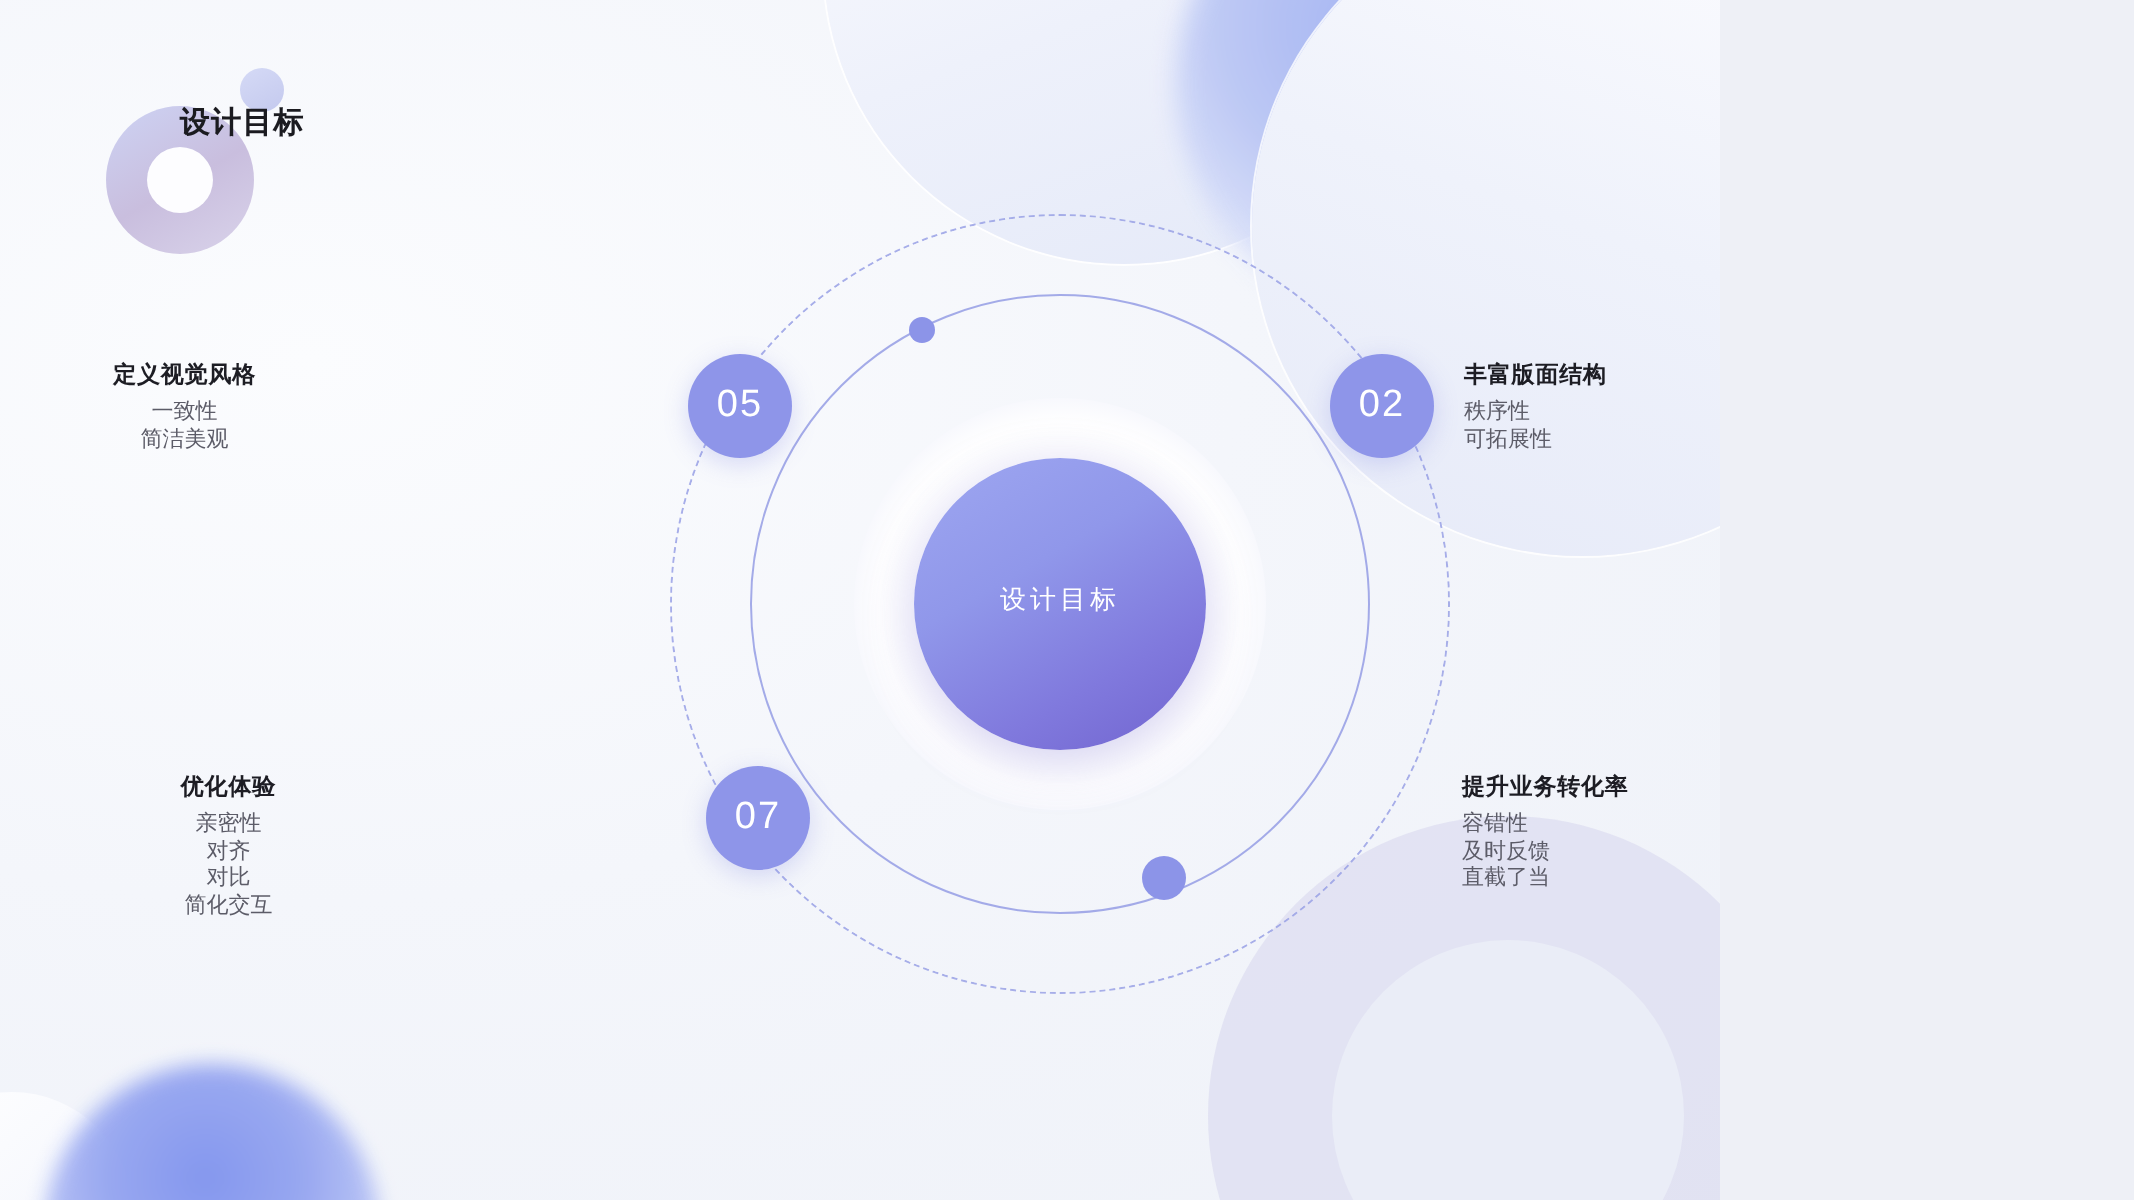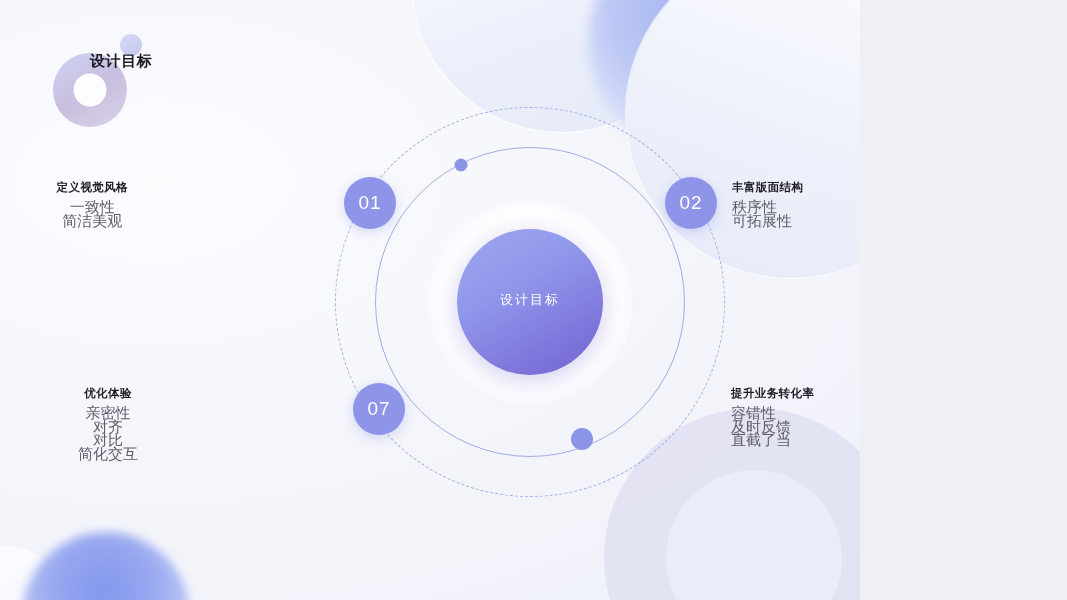--- a/index.html
+++ b/index.html
@@ -201,21 +201,21 @@
   .item-text { position: absolute; }
   .item-head {
     font-size: 11.5px;
     font-weight: bold;
     color: #1d1d24;
     letter-spacing: .4px;
     white-space: nowrap;
     margin-bottom: 5px;
   }
   .item-sub {
-    font-size: 15px;
+    font-size: 11px;
     color: #5c5c68;
     line-height: 13.5px;
     white-space: nowrap;
   }
   .align-right { text-align: center; }
   .align-left  { text-align: left;  }
 </style>
 </head>
 <body>
 
@@ -240,21 +240,21 @@
     <div class="c-center halo-mid"></div>
 
     <div class="c-center core">
       <div class="core-title">设计目标</div>
     </div>
   </div>
 
   <div class="ring-dot small"></div>
   <div class="ring-dot large"></div>
 
-  <div class="badge" style="left:370px; top:203px;">01</div>
+  <div class="badge" style="left:370px; top:203px;">05</div>
   <div class="badge" style="left:691px; top:203px;">02</div>
   <div class="badge" style="left:379px; top:409px;">07</div>
 
   <div class="item-text align-right" style="right:732px; top:180px;">
     <div class="item-head">定义视觉风格</div>
     <div class="item-sub">一致性<br>简洁美观</div>
   </div>
 
   <div class="item-text align-left" style="left:732px; top:180px;">
     <div class="item-head">丰富版面结构</div>

